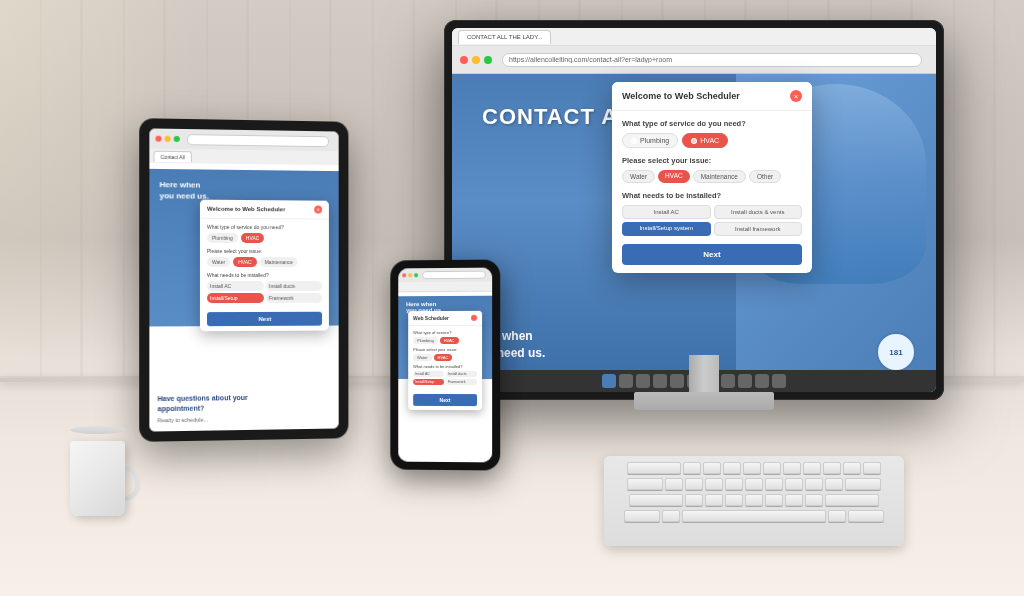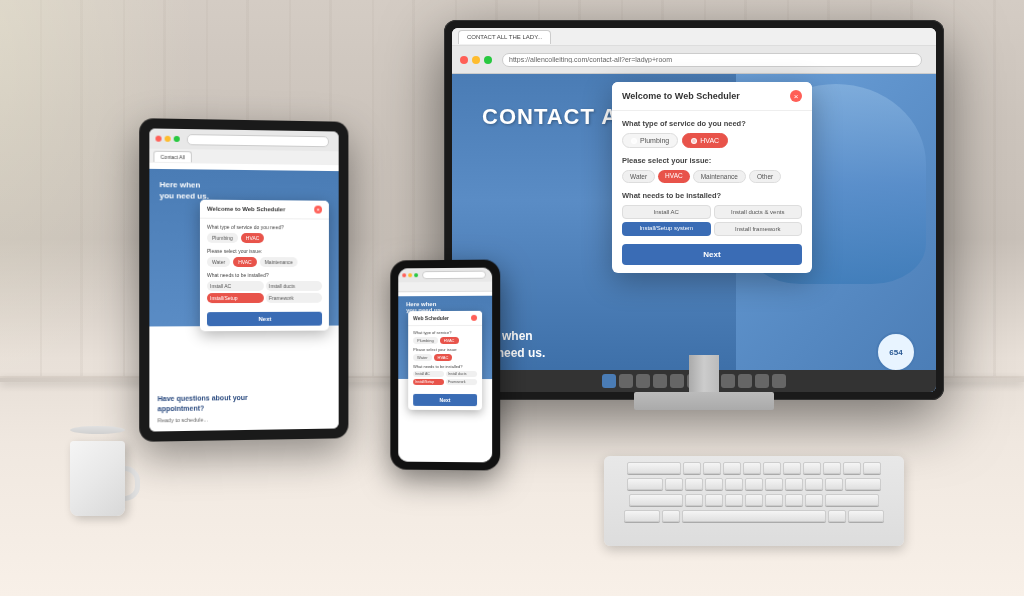--- a/index.html
+++ b/index.html
@@ -845,21 +845,21 @@
 
         <div class="website-person">
           <div class="person-silhouette"></div>
         </div>
 
         <div class="here-when-text">
           Here when<br>you need us.
         </div>
 
         <div class="badge-365">
-          <span>654</span>
+          <span>181</span>
         </div>
       </div>
 
       <div class="dialog">
         <div class="dialog-header">
           <span class="dialog-title">Welcome to Web Scheduler</span>
           <div class="dialog-close">×</div>
         </div>
         <div class="dialog-body">
           <div class="dialog-section-label">What type of service do you need?</div>

